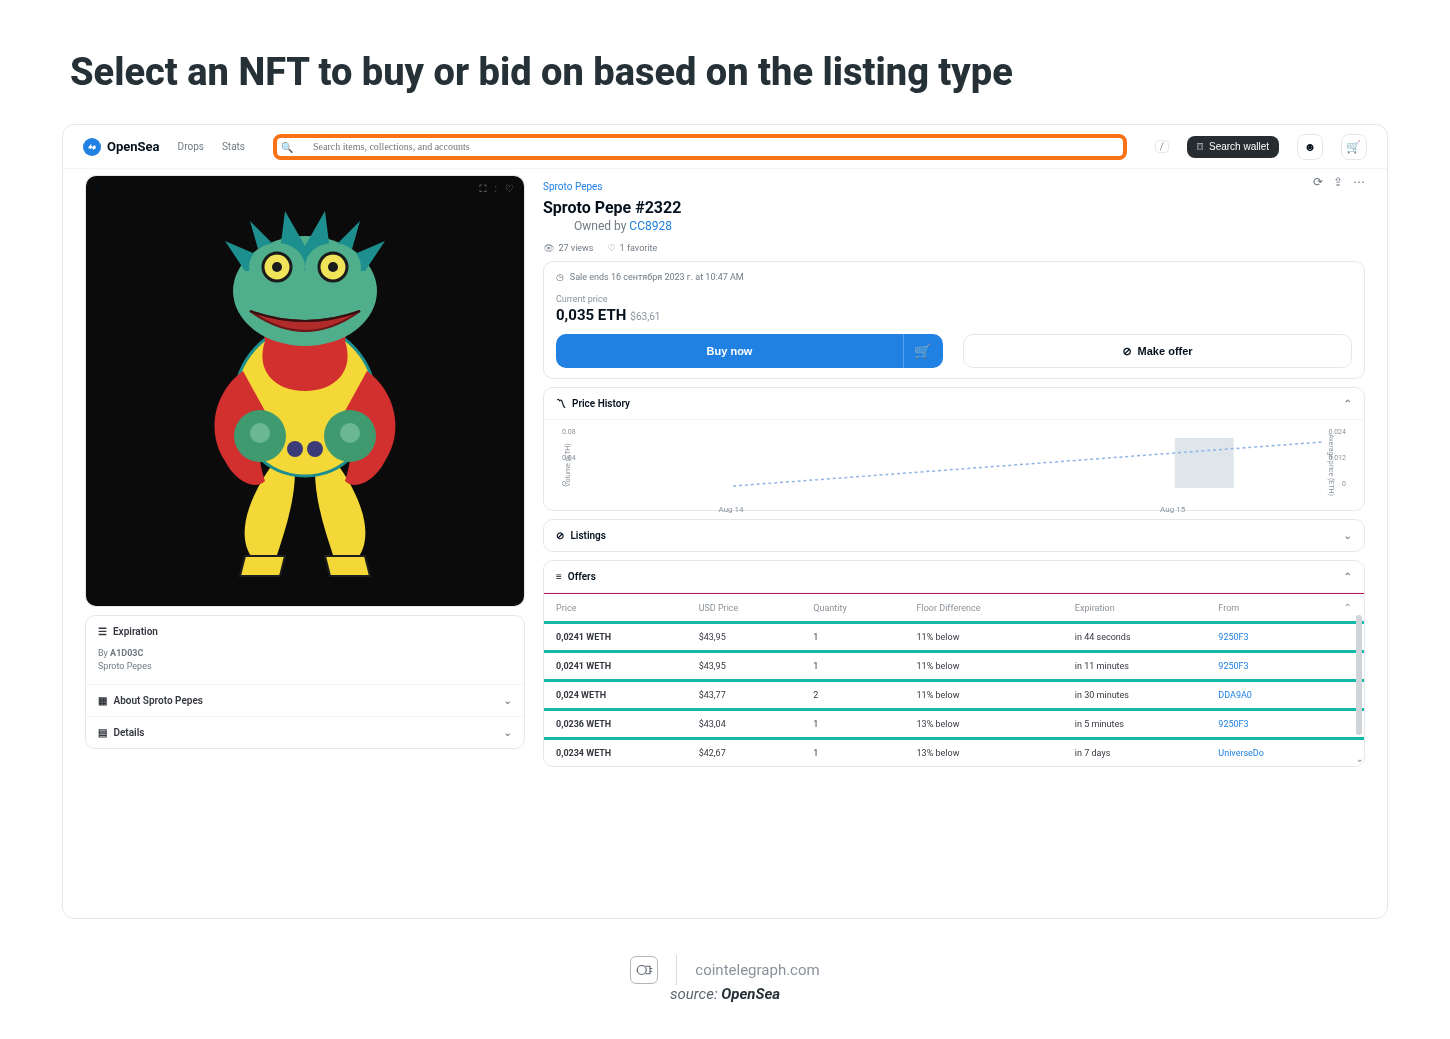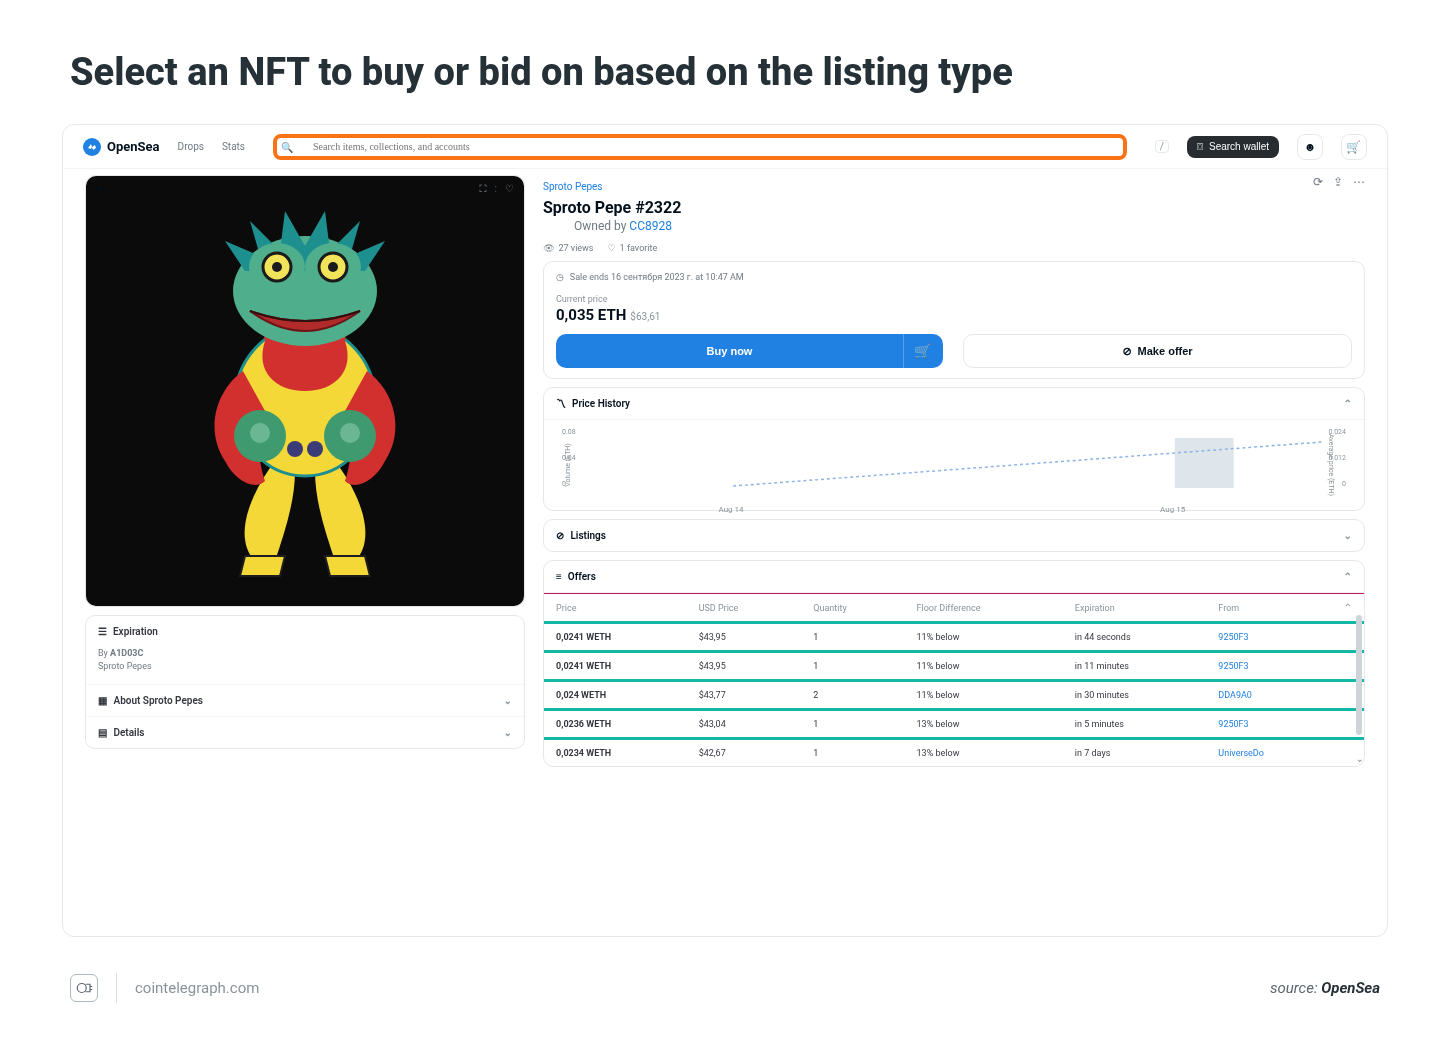--- a/index.html
+++ b/index.html
@@ -73,21 +73,21 @@
 .chart-svg { width: 100%; height: 60px; display: block; }
 
 .tbl { width: 100%; border-collapse: collapse; font-size: 9px; }
 .tbl th { text-align: left; font-weight: 400; color: #8a939b; padding: 8px 12px; border-top: 1px solid #be185d; }
 .tbl td { padding: 8px 12px; border-top: 3px solid #14b8a6; color: #353840; }
 .tbl td .user-link { color: #2081e2; }
 .offers-scroll { max-height: 180px; overflow: hidden; position: relative; }
 .scroll-thumb { position: absolute; right: 2px; top: 22px; width: 6px; height: 120px; background: #cfd4d9; border-radius: 3px; }
 
 
-.outer-footer { display: flex; justify-content: space-between; align-items: center; padding: 36px 70px; font-size: 15px; color: #8a939b; }
+.outer-footer { display: flex; justify-content: space-between; align-items: center; padding: 36px 70px; font-size: 15px; color: #8a939b; flex-direction: column; }
 .ct-logo { width: 28px; height: 28px; border: 1px solid #afb7bf; border-radius: 6px; display: inline-flex; align-items: center; justify-content: center; margin-right: 18px; }
 .ct-logo svg { width: 18px; height: 18px; }
 .vsep { display: inline-block; width: 1px; height: 30px; background: #d9dde1; margin-right: 18px; vertical-align: middle; }
 .src { font-style: italic; color: #5c6670; }
 .src b { color: #253137; font-style: italic; }
 </style>
 </head>
 <body>
 
 <div class="outer">

